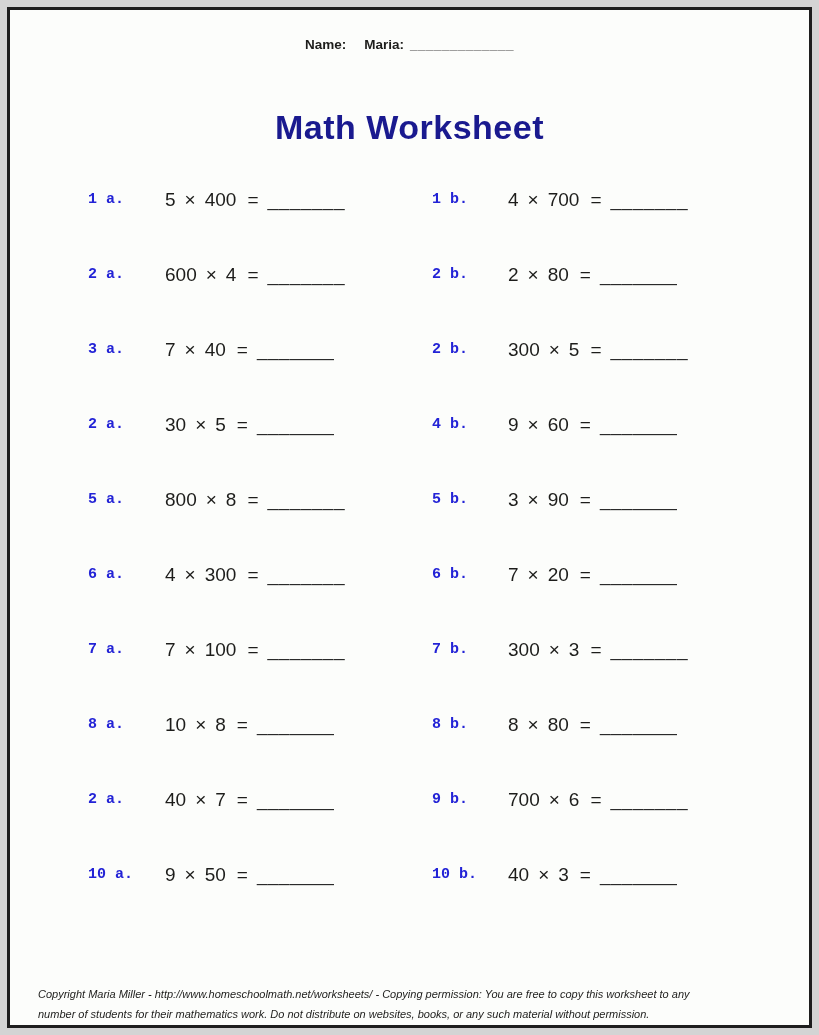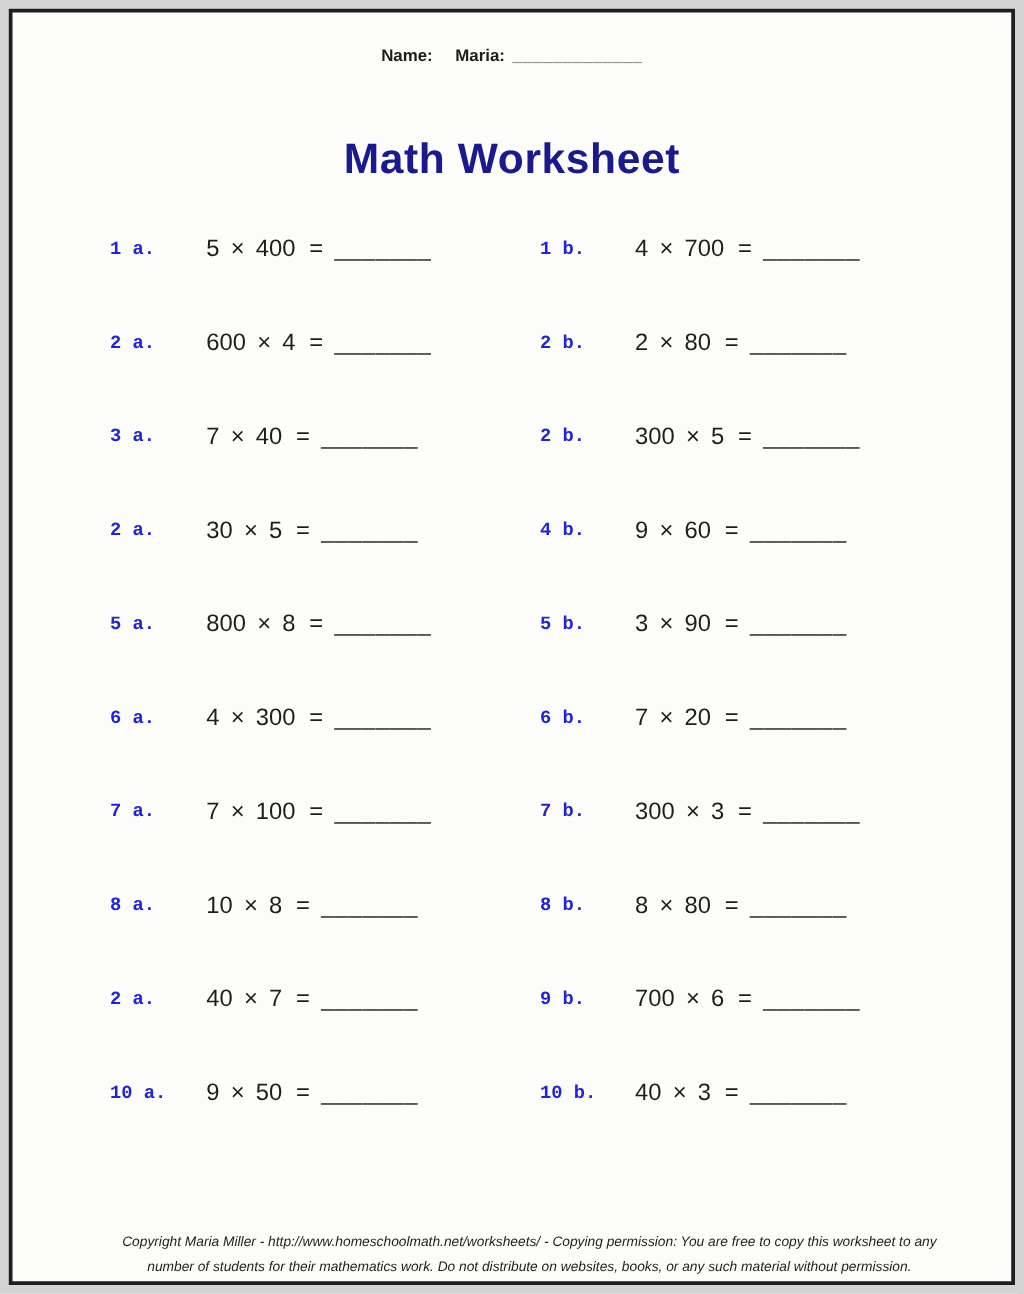--- a/index.html
+++ b/index.html
@@ -61,21 +61,21 @@
   .plabel.a { width: 77px; }
   .plabel.b { width: 76px; }
   .prob { display: flex; align-items: baseline; white-space: nowrap; }
   .prob.a { width: 267px; }
   .sym { margin: 0 9px; }
   .eq { margin-left: 11px; }
   .blank { margin-left: 9px; color: #2a2a2a; letter-spacing: 0.5px; }
   .footer {
     position: absolute;
     left: 0; right: 0; bottom: 1px;
-    text-align: center;
+    text-align: left;
     font-style: italic;
     font-size: 11px;
     line-height: 20px;
     color: #1d1d1b;
     margin-left: 28px;
   }
 </style>
 </head>
 <body>
 

